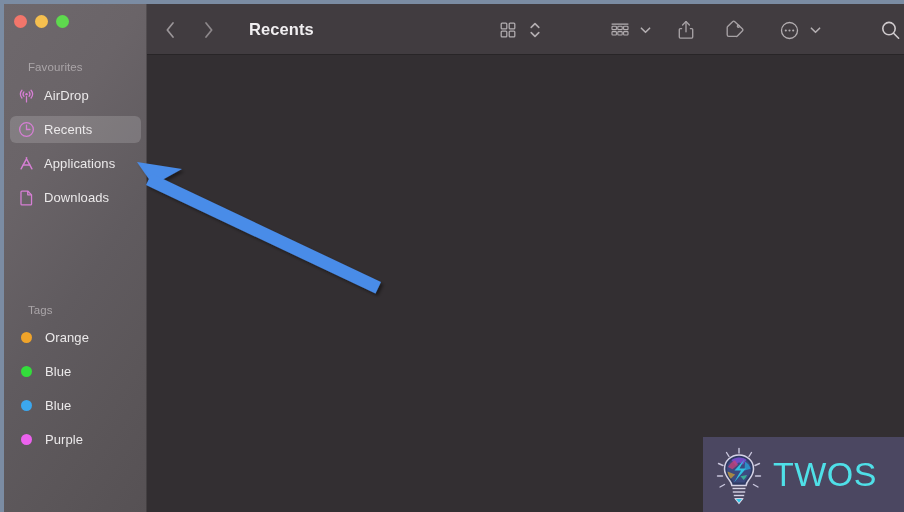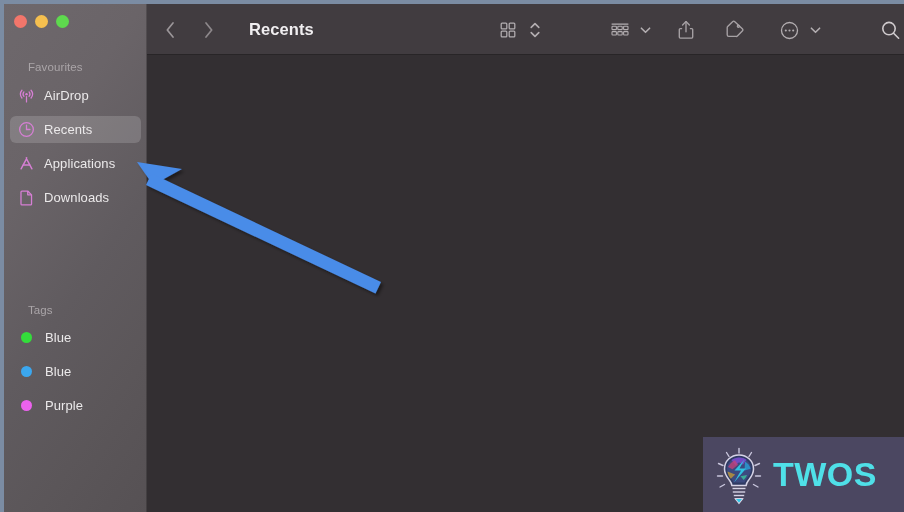--- a/index.html
+++ b/index.html
@@ -184,21 +184,21 @@
     width: 52px; height: 62px;
     margin-left: 10px;
     flex: 0 0 52px;
     display: flex;
     align-items: center;
     justify-content: center;
   }
   #wm-text {
     margin-left: 8px;
     font-size: 34px;
-    font-weight: bold;
+    font-weight: normal;
     color: #4fe0e8;
     letter-spacing: 0.5px;
     white-space: nowrap;
   }
 </style>
 </head>
 <body>
 
 <div id="screen">
 
@@ -264,20 +264,26 @@
         </div>
 
 
       </div>
 
       <div class="section-label" id="lbl-tags">Tags</div>
 
       <div class="side-list" id="list-tags">
 
 
+        <div class="side-item tag-item">
+          <span class="side-icon">
+            <span class="tag-dot" style="background:#f0a42a"></span>
+          </span>
+          <span class="side-label">Orange</span>
+        </div>
 
 
         <div class="side-item tag-item">
           <span class="side-icon">
             <span class="tag-dot" style="background:#33dd3b"></span>
           </span>
           <span class="side-label">Blue</span>
         </div>
 
         <div class="side-item tag-item">

